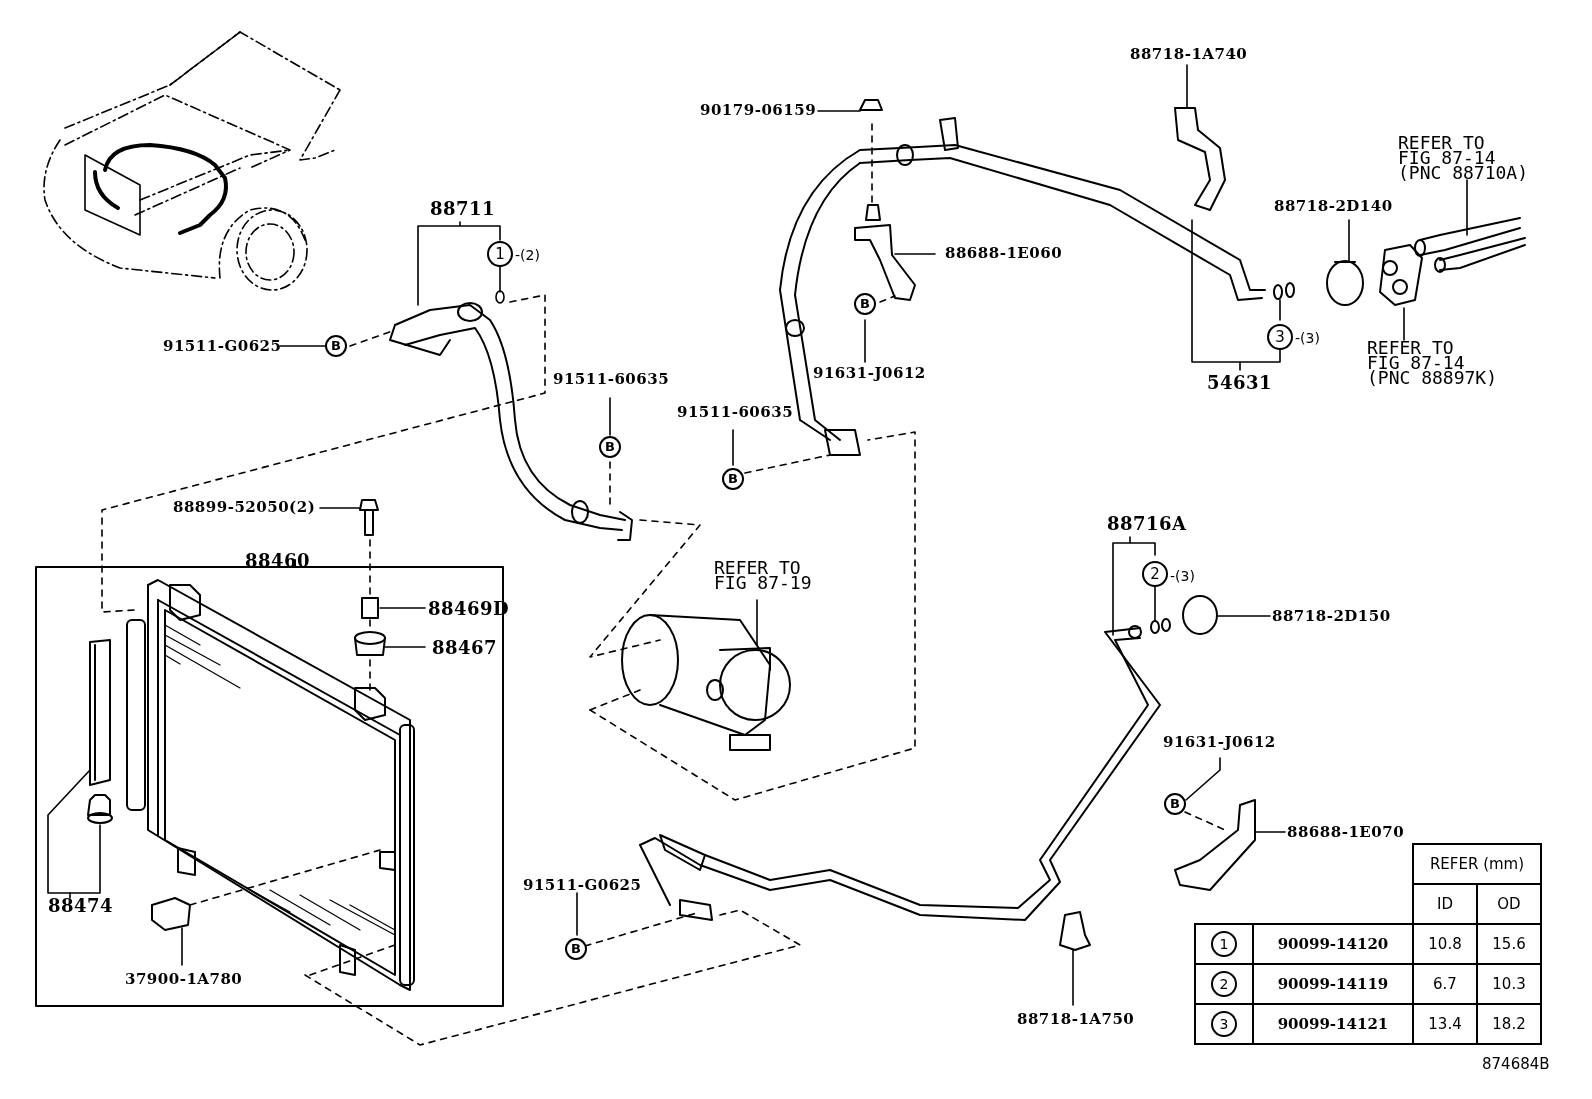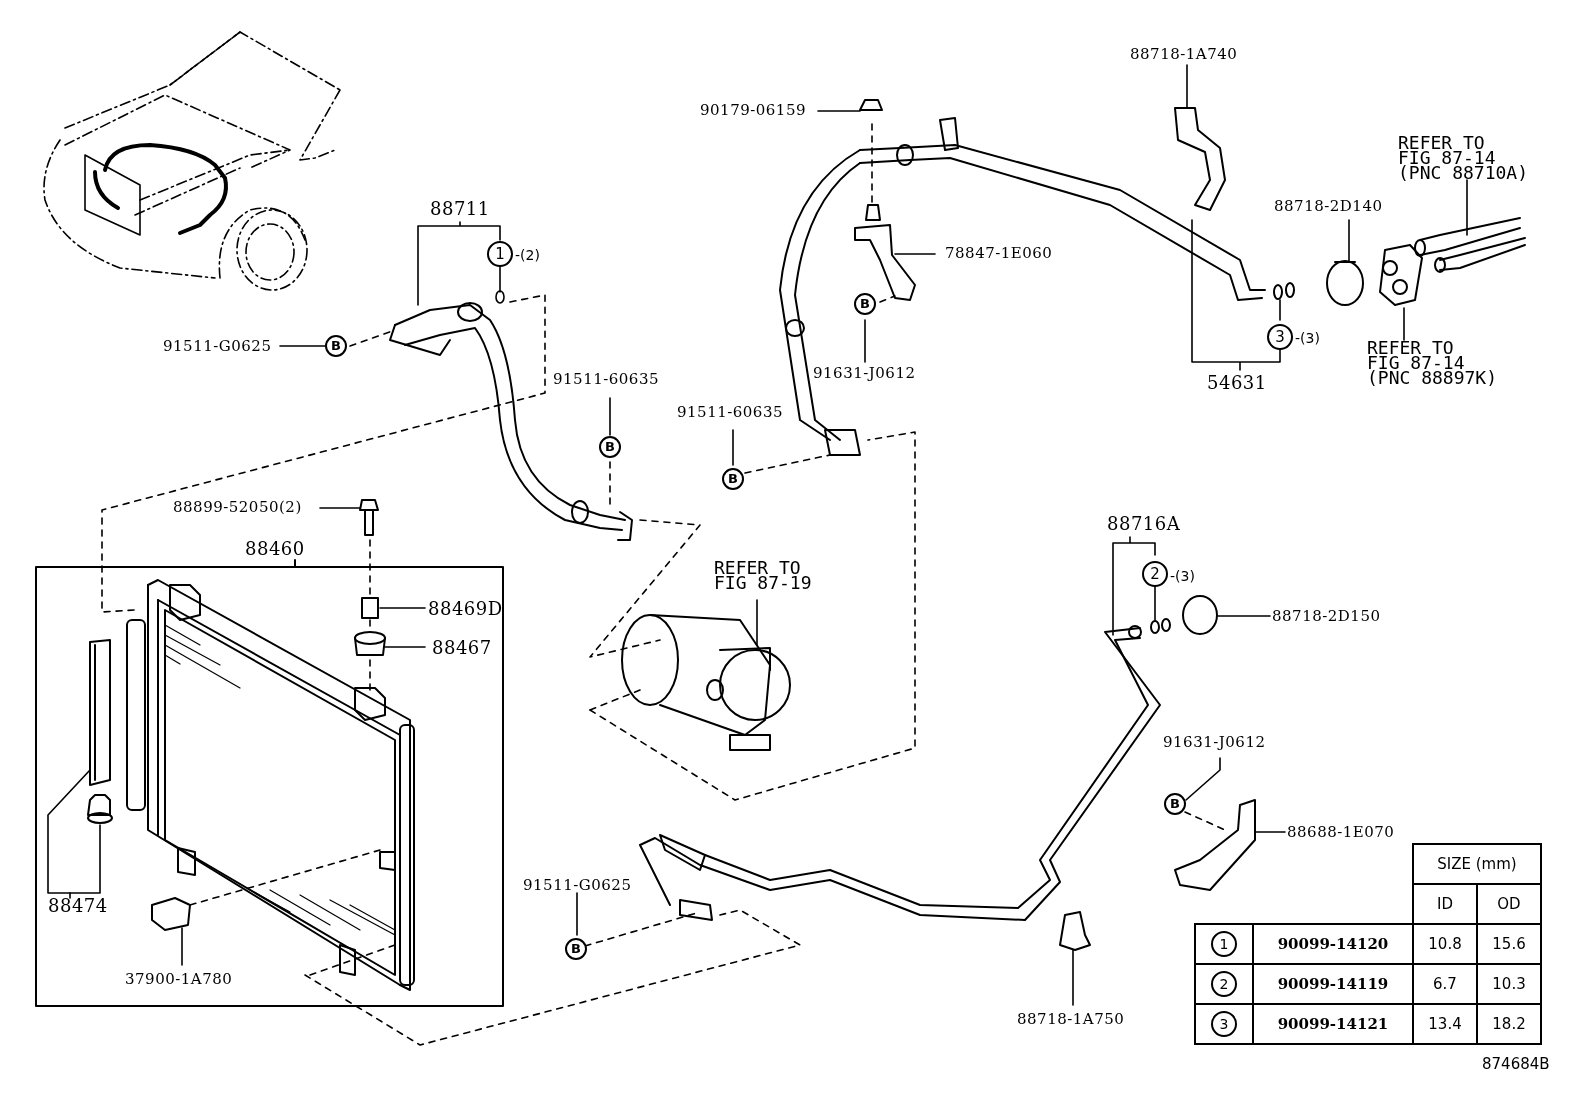--- a/index.html
+++ b/index.html
@@ -1,18 +1,18 @@
 <!DOCTYPE html>
 <html><head>
 <meta charset="utf-8">
 <style>
   html, body { margin:0; padding:0; background:#ffffff; }
   body { width:1592px; height:1099px; position:relative; overflow:hidden; font-family:"DejaVu Sans Mono", monospace; color:#000; }
   svg#diagram { position:absolute; left:0; top:0; width:1592px; height:1099px; }
-  .lbl { position:absolute; font-family:"DejaVu Serif", serif; font-weight:normal; font-size:15px; letter-spacing:0.5px; white-space:nowrap; line-height:1; }
+  .lbl { position:absolute; font-family:"DejaVu Serif", serif; font-weight:bold; font-size:15px; letter-spacing:0.5px; white-space:nowrap; line-height:1; }
   .lbl.big { font-size:18px; }
   .ref { position:absolute; font-family:"DejaVu Sans Mono", monospace; font-size:18px; line-height:15px; white-space:pre; }
   .circ { position:absolute; width:22px; height:22px; border:2px solid #000; border-radius:50%; font-family:"DejaVu Sans", sans-serif; font-size:15px; text-align:center; line-height:22px; background:#fff; box-sizing:content-box; }
   .circ.b { width:18px; height:18px; line-height:18px; font-size:13px; font-weight:bold; }
   .qty { position:absolute; font-family:"DejaVu Sans", sans-serif; font-size:14px; }
   table.sizes { position:absolute; border-collapse:collapse; font-family:"DejaVu Sans", sans-serif; font-size:15px; }
   table.sizes td { border:2px solid #000; text-align:center; height:38px; padding:0; }
   table.sizes td.blank { border:none; }
   table.sizes td.pn { font-family:"DejaVu Serif", serif; font-weight:bold; width:158px; }
   table.sizes td.idx { width:56px; }
@@ -203,27 +203,27 @@
     <path d="M733 430 L733 465" stroke-width="1.6"></path>
     <path d="M577 893 L577 935" stroke-width="1.6"></path>
   </g>
 </svg>
 
 <div class="lbl big" style="left:430px;top:200px">88711</div>
 <div class="lbl" style="left:163px;top:339px">91511-G0625</div>
 <div class="lbl" style="left:553px;top:372px">91511-60635</div>
 <div class="lbl" style="left:677px;top:405px">91511-60635</div>
 <div class="lbl" style="left:173px;top:500px">88899-52050(2)</div>
-<div class="lbl big" style="left:245px;top:540px">88460</div>
+<div class="lbl big" style="left:245px;top:552px">88460</div>
 <div class="lbl big" style="left:428px;top:600px">88469D</div>
 <div class="lbl big" style="left:432px;top:639px">88467</div>
 <div class="lbl big" style="left:48px;top:897px">88474</div>
 <div class="lbl" style="left:125px;top:972px">37900-1A780</div>
 <div class="lbl" style="left:700px;top:103px">90179-06159</div>
-<div class="lbl" style="left:945px;top:246px">78847-1E060</div>
+<div class="lbl" style="left:945px;top:246px">88688-1E060</div>
 <div class="lbl" style="left:813px;top:366px">91631-J0612</div>
 <div class="lbl" style="left:1130px;top:47px">88718-1A740</div>
 <div class="lbl" style="left:1274px;top:199px">88718-2D140</div>
 <div class="lbl big" style="left:1207px;top:374px">54631</div>
 <div class="lbl big" style="left:1107px;top:515px">88716A</div>
 <div class="lbl" style="left:1272px;top:609px">88718-2D150</div>
 <div class="lbl" style="left:1163px;top:735px">91631-J0612</div>
 <div class="lbl" style="left:1287px;top:825px">88688-1E070</div>
 <div class="lbl" style="left:523px;top:878px">91511-G0625</div>
 <div class="lbl" style="left:1017px;top:1012px">88718-1A750</div>
@@ -249,21 +249,21 @@
 <div class="circ b" style="left:722px;top:468px">B</div>
 <div class="circ b" style="left:854px;top:293px">B</div>
 <div class="circ b" style="left:1164px;top:793px">B</div>
 <div class="circ b" style="left:565px;top:938px">B</div>
 
 <table class="sizes" style="left:1194px;top:843px">
   <tbody>
       <tr>
     <td class="blank"></td>
         <td class="blank"></td>
-    <td colspan="2">SIZE (mm)</td>
+    <td colspan="2">REFER (mm)</td>
   </tr>
   <tr>
     <td class="blank"></td>
         <td class="blank"></td>
     <td class="num">ID</td>
     <td class="num">OD</td>
   </tr>
   <tr>
     <td class="idx"><span class="idxc">1</span></td>
     <td class="pn">90099-14120</td>

